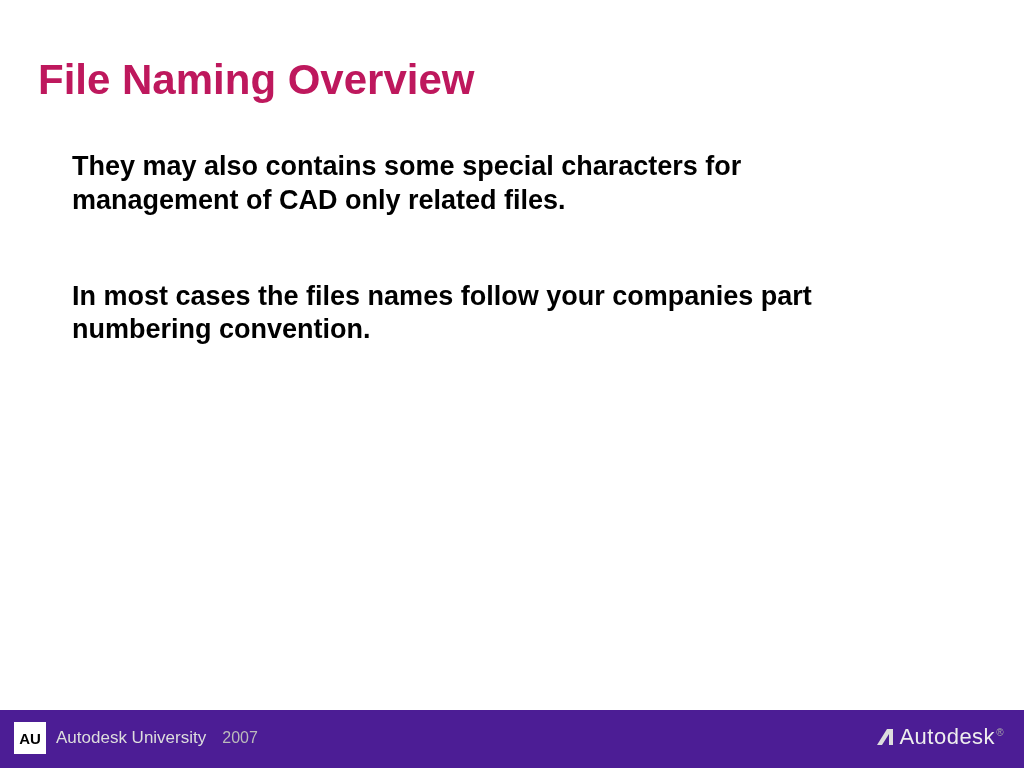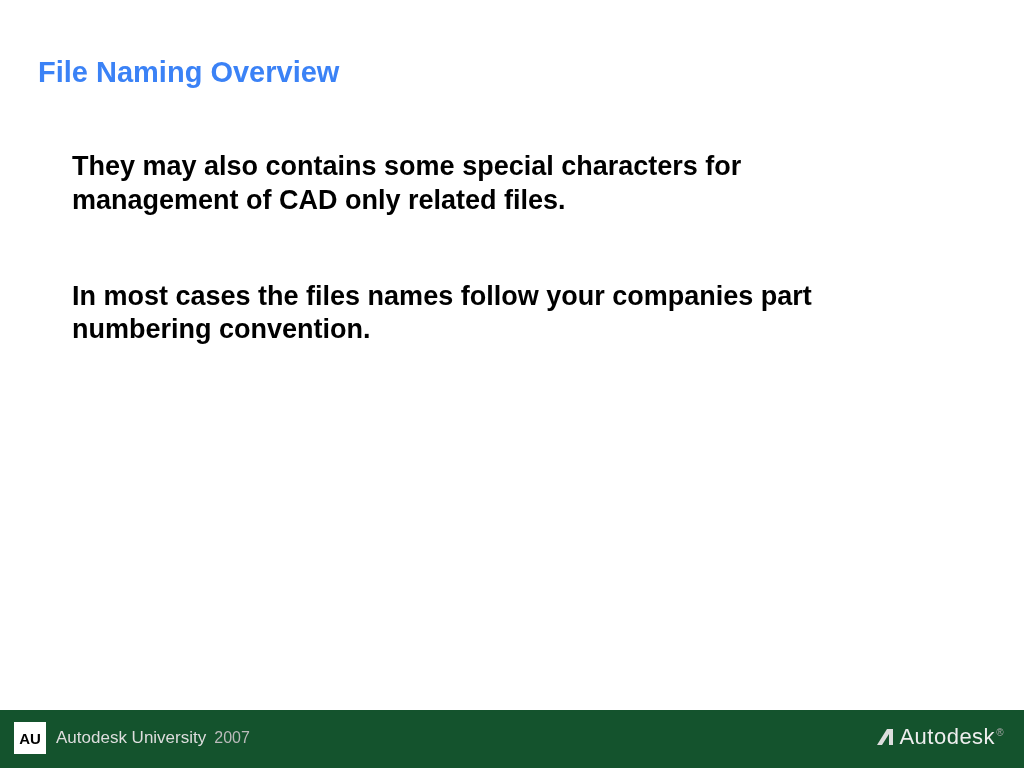--- a/index.html
+++ b/index.html
@@ -1,26 +1,26 @@
 <!DOCTYPE html>
 <html><head>
 <meta charset="utf-8">
 <style>
   * { margin: 0; padding: 0; box-sizing: border-box; }
   html, body { width: 1024px; height: 768px; font-family: Arial, Helvetica, sans-serif; background: #fff; overflow: hidden; }
   .slide { width: 1024px; height: 768px; position: relative; background: #fff; }
-  .title { position: absolute; top: 56px; left: 38px; font-size: 29px; font-weight: bold; color: #3b82f6; }
+  .title { position: absolute; top: 56px; left: 38px; font-size: 42px; font-weight: bold; color: #be185d; }
   .body-block { position: absolute; top: 150px; left: 72px; width: 800px; }
   .para { font-size: 27px; font-weight: bold; color: #000; line-height: 1.25; }
   .para + .para { margin-top: 62px; }
-  .footer { position: absolute; left: 0; right: 0; bottom: 0; height: 58px; background: #14532d; }
+  .footer { position: absolute; left: 0; right: 0; bottom: 0; height: 58px; background: #4c1d95; }
   .footer-left { position: absolute; left: 14px; top: 12px; display: flex; align-items: center; gap: 10px; }
   .au-badge { width: 32px; height: 32px; background: #fff; display: flex; align-items: center; justify-content: center; }
   .au-badge-text { font-size: 15px; font-weight: bold; color: #000; letter-spacing: 0px; }
-  .au-label { color: #ddd; font-size: 17px; font-weight: normal; display: flex; align-items: baseline; gap: 8px; }
+  .au-label { color: #ddd; font-size: 17px; font-weight: normal; display: flex; align-items: baseline; gap: 16px; }
   .au-year { color: #bbb; font-size: 16px; }
   .footer-right { position: absolute; right: 20px; top: 14px; display: flex; align-items: center; gap: 4px; }
   .adsk-icon { width: 20px; height: 20px; position: relative; }
   .adsk-icon svg { width: 20px; height: 20px; display: block; }
   .adsk-text { color: #eee; font-size: 22px; font-weight: normal; letter-spacing: 0.5px; }
   .reg { color: #aaa; font-size: 10px; vertical-align: super; margin-left: 1px; }
 </style>
 </head>
 <body>
 

